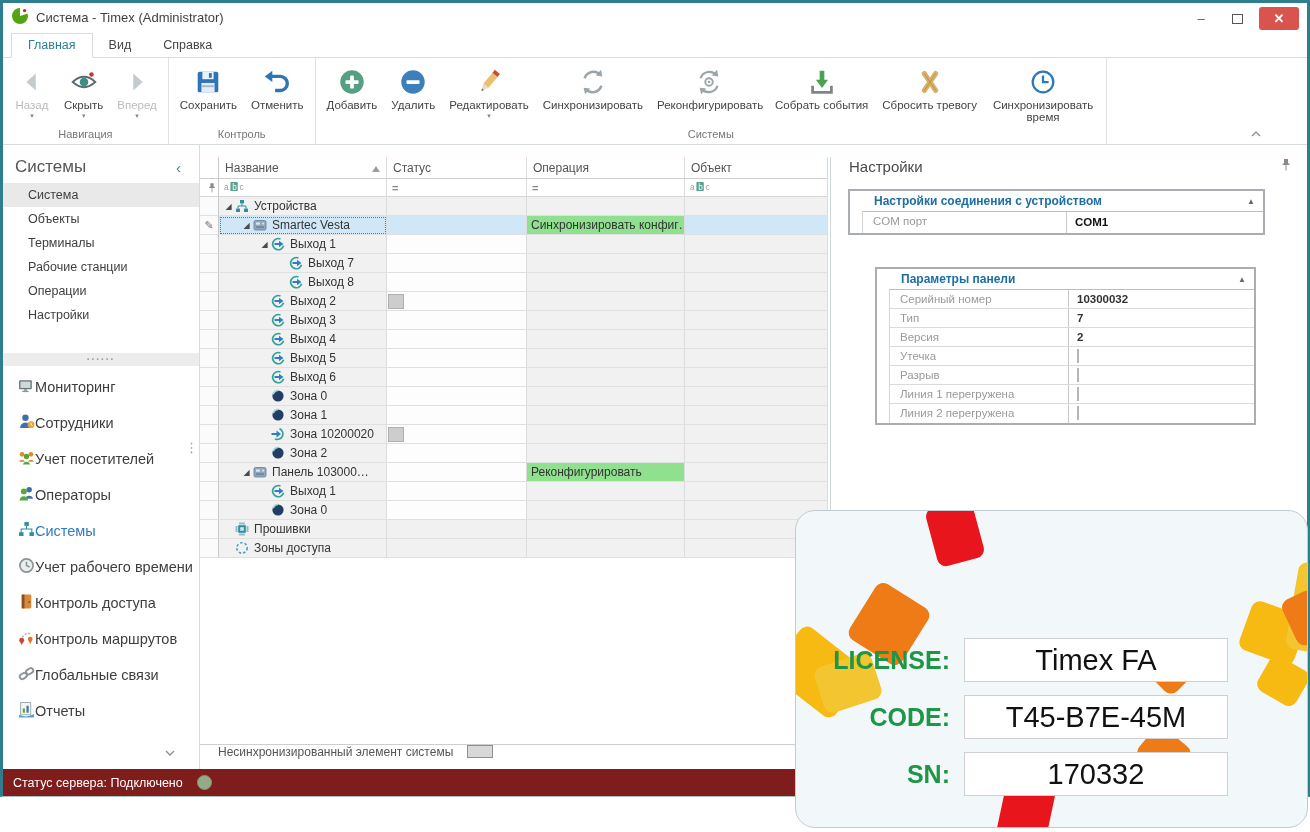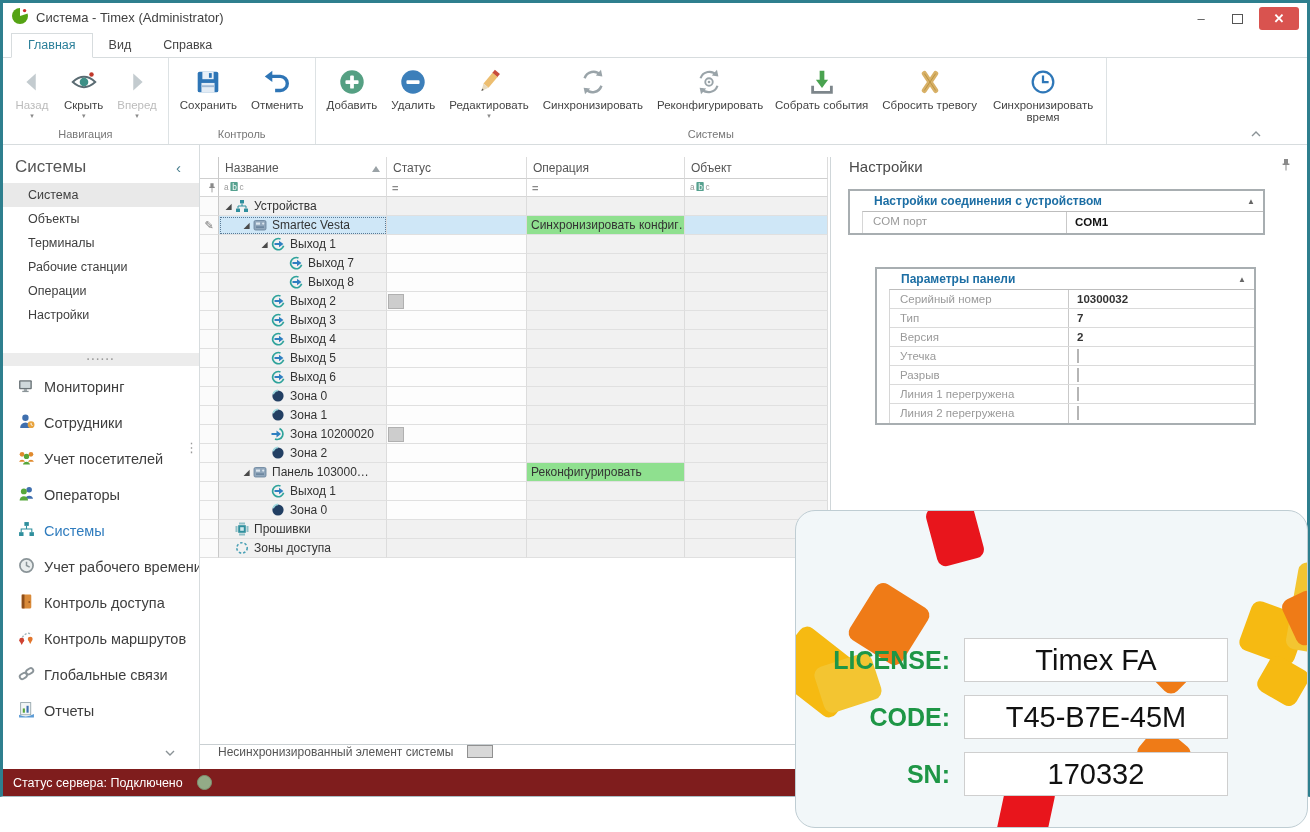--- a/index.html
+++ b/index.html
@@ -38,21 +38,21 @@
   
   .main { position:absolute; left:0; top:142px; right:0; bottom:27px; }
   .sidebar { position:absolute; left:0; top:0; width:197px; bottom:0; border-right:1px solid #d7dcde; background:#fff; }
   .sb-header { padding:12px 10px 6px 12px; font-size:17px; color:#555; display:flex; justify-content:space-between; align-items:center; }
   .sb-collapse { color:#4a7f8f; font-size:15px; padding-right:8px; }
   .sb-item { height:24px; line-height:24px; padding-left:25px; font-size:12.5px; color:#3f3f3f; }
   .sb-item.selected { background:#e9e9e9; }
   .sb-splitter { height:13px; background:#ececec; margin-top:26px; text-align:center; color:#9a9a9a;
                  font-size:10px; line-height:7px; letter-spacing:2px; font-weight:bold; }
   .sb-nav { margin-top:3px; }
-  .sb-nav-item { height:36px; display:flex; align-items:center; gap:9px; padding-left:15px; font-size:14.5px; color:#3e3e3e;
+  .sb-nav-item { height:36px; display:flex; align-items:center; padding-left:15px; font-size:14.5px; color:#3e3e3e;
                  white-space:nowrap; overflow:hidden; }
   .sb-nav-item.active { color:#2f7cbe; }
   .sb-nav-item svg { flex:0 0 17px; width:17px; height:17px; }
   .sb-chevron { position:absolute; right:24px; bottom:9px; }
   .sb-dots { position:absolute; right:1px; top:300px; color:#999; font-size:13px; line-height:6px; }
 
   
   .content { position:absolute; left:197px; top:12px; width:631px; bottom:0; background:#fff; border-right:1px solid #cfd6d9; }
   .grow, .ghead, .gfilter { display:flex; width:628px; }
   .ghead { height:22px; }

